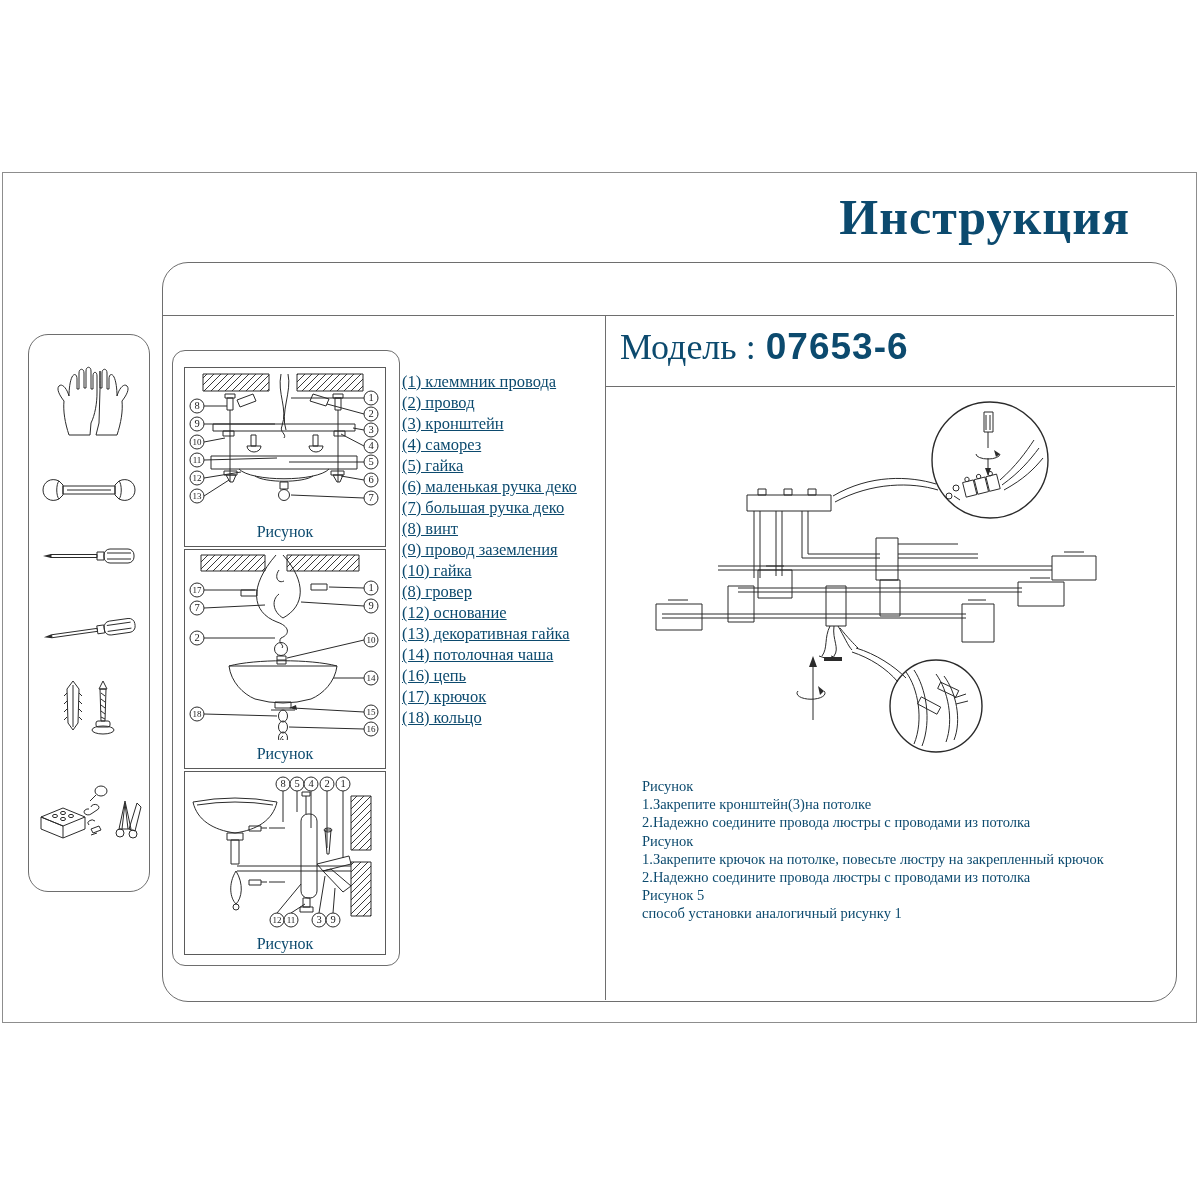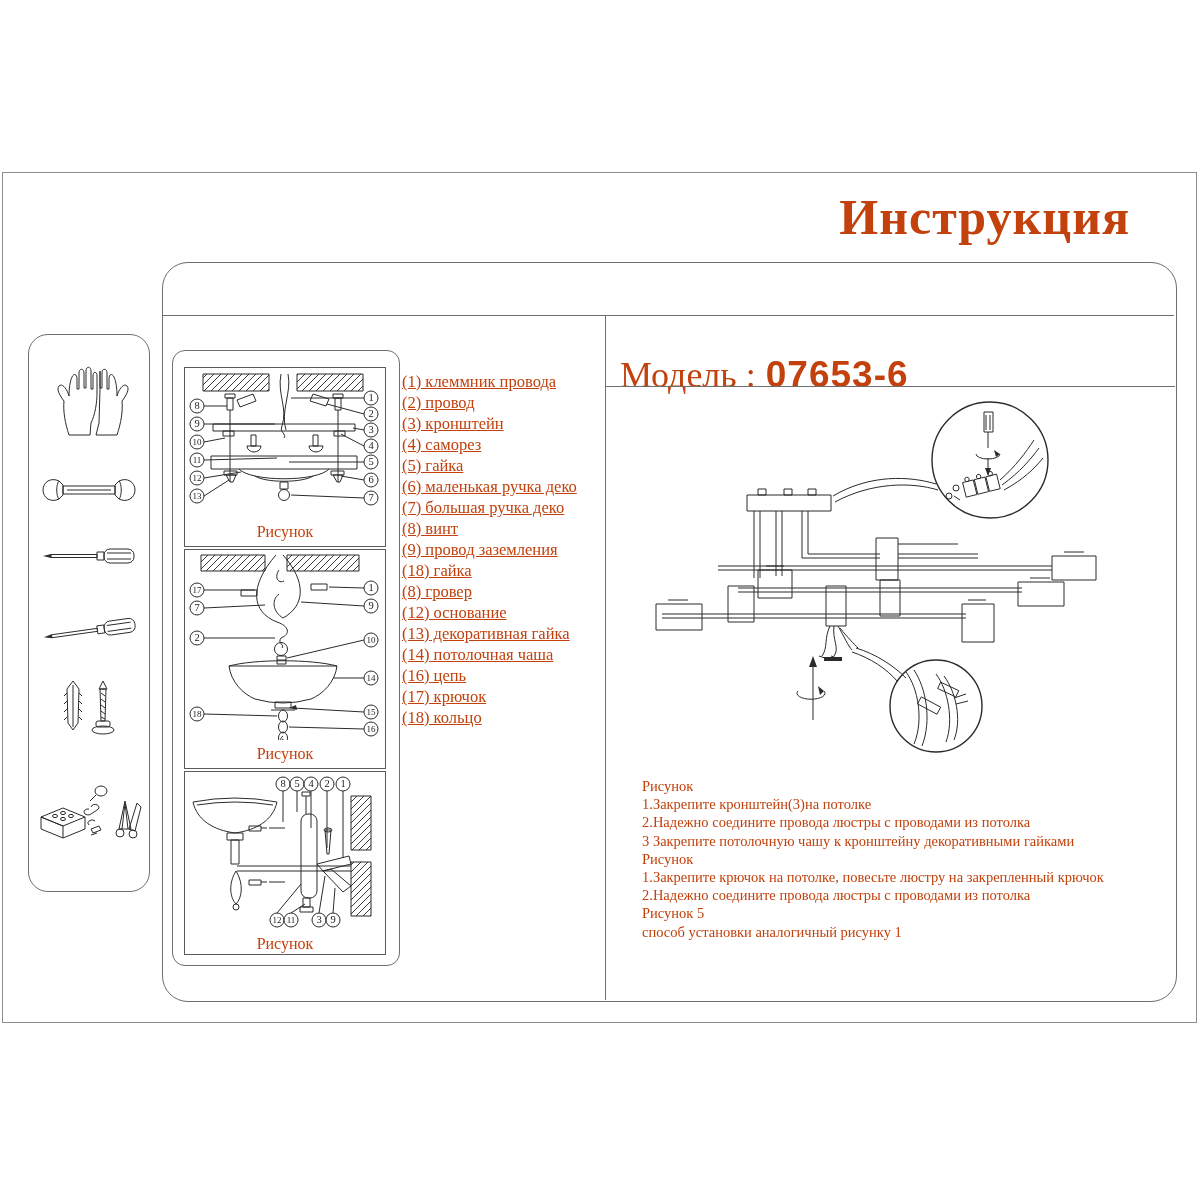--- a/index.html
+++ b/index.html
@@ -1,37 +1,37 @@
 <!DOCTYPE html>
 <html><head>
 <meta charset="utf-8">
 <style>
   html,body{margin:0;padding:0;background:#fff;}
   .page{position:relative;width:1200px;height:1200px;background:#fff;overflow:hidden;
-        font-family:"Liberation Serif","DejaVu Serif",serif;color:#c2410c;}
+        font-family:"Liberation Serif","DejaVu Serif",serif;color:#0c4a6e;}
   .abs{position:absolute;}
   
   .outer-box{left:2px;top:172px;width:1193px;height:849px;border:1px solid #8d8d8d;}
   .title{top:188px;right:70px;font-size:50px;font-weight:600;letter-spacing:1px;}
   
   .frame{left:162px;top:262px;width:1013px;height:738px;border:1px solid #6e6e6e;border-radius:26px;}
   .frame-header-line{left:163px;top:315px;width:1011px;height:0;border-top:1px solid #6e6e6e;}
   .divider-v{left:605px;top:316px;width:0;height:684px;border-left:1px solid #6e6e6e;}
   
   .sidebar{left:28px;top:334px;width:120px;height:556px;border:1px solid #6e6e6e;border-radius:20px;}
   .sidebar svg{position:absolute;left:50%;transform:translateX(-50%);}
   
   .figures-panel{left:172px;top:350px;width:226px;height:614px;border:1px solid #6e6e6e;border-radius:13px;}
   .fig-box{position:absolute;left:11px;width:200px;border:1px solid #5a5a5a;background:#fff;}
   .fig-caption{text-align:center;font-size:16px;padding:1px 0 4px 0;}
   
   .parts-list{left:402px;top:371px;width:202px;font-size:16.5px;line-height:21px;text-decoration:underline;}
   
   .model-row{left:620px;top:326px;display:flex;align-items:baseline;gap:10px;}
-  .model-label{font-size:36px;margin-top:28px;}
+  .model-label{font-size:36px;}
   .model-value{font-family:"Liberation Sans","DejaVu Sans",sans-serif;font-weight:700;font-size:37px;letter-spacing:1px;}
   .model-underline{left:606px;top:386px;width:569px;height:0;border-top:1px solid #6e6e6e;}
   .instructions{left:642px;top:777px;font-size:14.5px;line-height:18.2px;}
   .instructions div{white-space:nowrap;}
   
   .lineart path,.lineart line,.lineart rect,.lineart circle,.lineart ellipse,.lineart polyline,.lineart polygon
     {stroke:#2b2b2b;fill:none;stroke-width:1;vector-effect:non-scaling-stroke;}
   .lineart .fill{fill:#2b2b2b;stroke:none;}
   .lineart .hatched{fill:url(#hatch);}
   .co circle{fill:#fff;}
@@ -384,21 +384,21 @@
   <div class="abs parts-list">
       <div>(1) клеммник провода</div>
       <div>(2) провод</div>
       <div>(3) кронштейн</div>
       <div>(4) саморез</div>
       <div>(5) гайка</div>
       <div>(6) маленькая ручка деко</div>
       <div>(7) большая ручка деко</div>
       <div>(8) винт</div>
       <div>(9) провод заземления</div>
-      <div>(18) гайка</div>
+      <div>(10) гайка</div>
       <div>(8) гровер</div>
       <div>(12) основание</div>
       <div>(13) декоративная гайка</div>
       <div>(14) потолочная чаша</div>
       <div>(16) цепь</div>
       <div>(17) крючок</div>
       <div>(18) кольцо</div>
     </div>
 
   <div class="abs model-row">
@@ -526,21 +526,20 @@
         </g>
       <line x1="336" y1="308" x2="348" y2="304"></line>
         <line x1="338" y1="314" x2="350" y2="311"></line>
     </g>
   </svg>
 
   <div class="abs instructions">
       <div>Рисунок</div>
       <div>1.Закрепите кронштейн(3)на потолке</div>
       <div>2.Надежно соедините провода люстры с проводами из потолка</div>
-      <div>3 Закрепите потолочную чашу к кронштейну декоративными гайками</div>
       <div>Рисунок</div>
       <div>1.Закрепите крючок на потолке, повесьте люстру на закрепленный крючок</div>
       <div>2.Надежно соедините провода люстры с проводами из потолка</div>
       <div>Рисунок 5</div>
       <div>способ установки аналогичный рисунку 1</div>
     </div>
 
 </div>
 
 </body></html>

